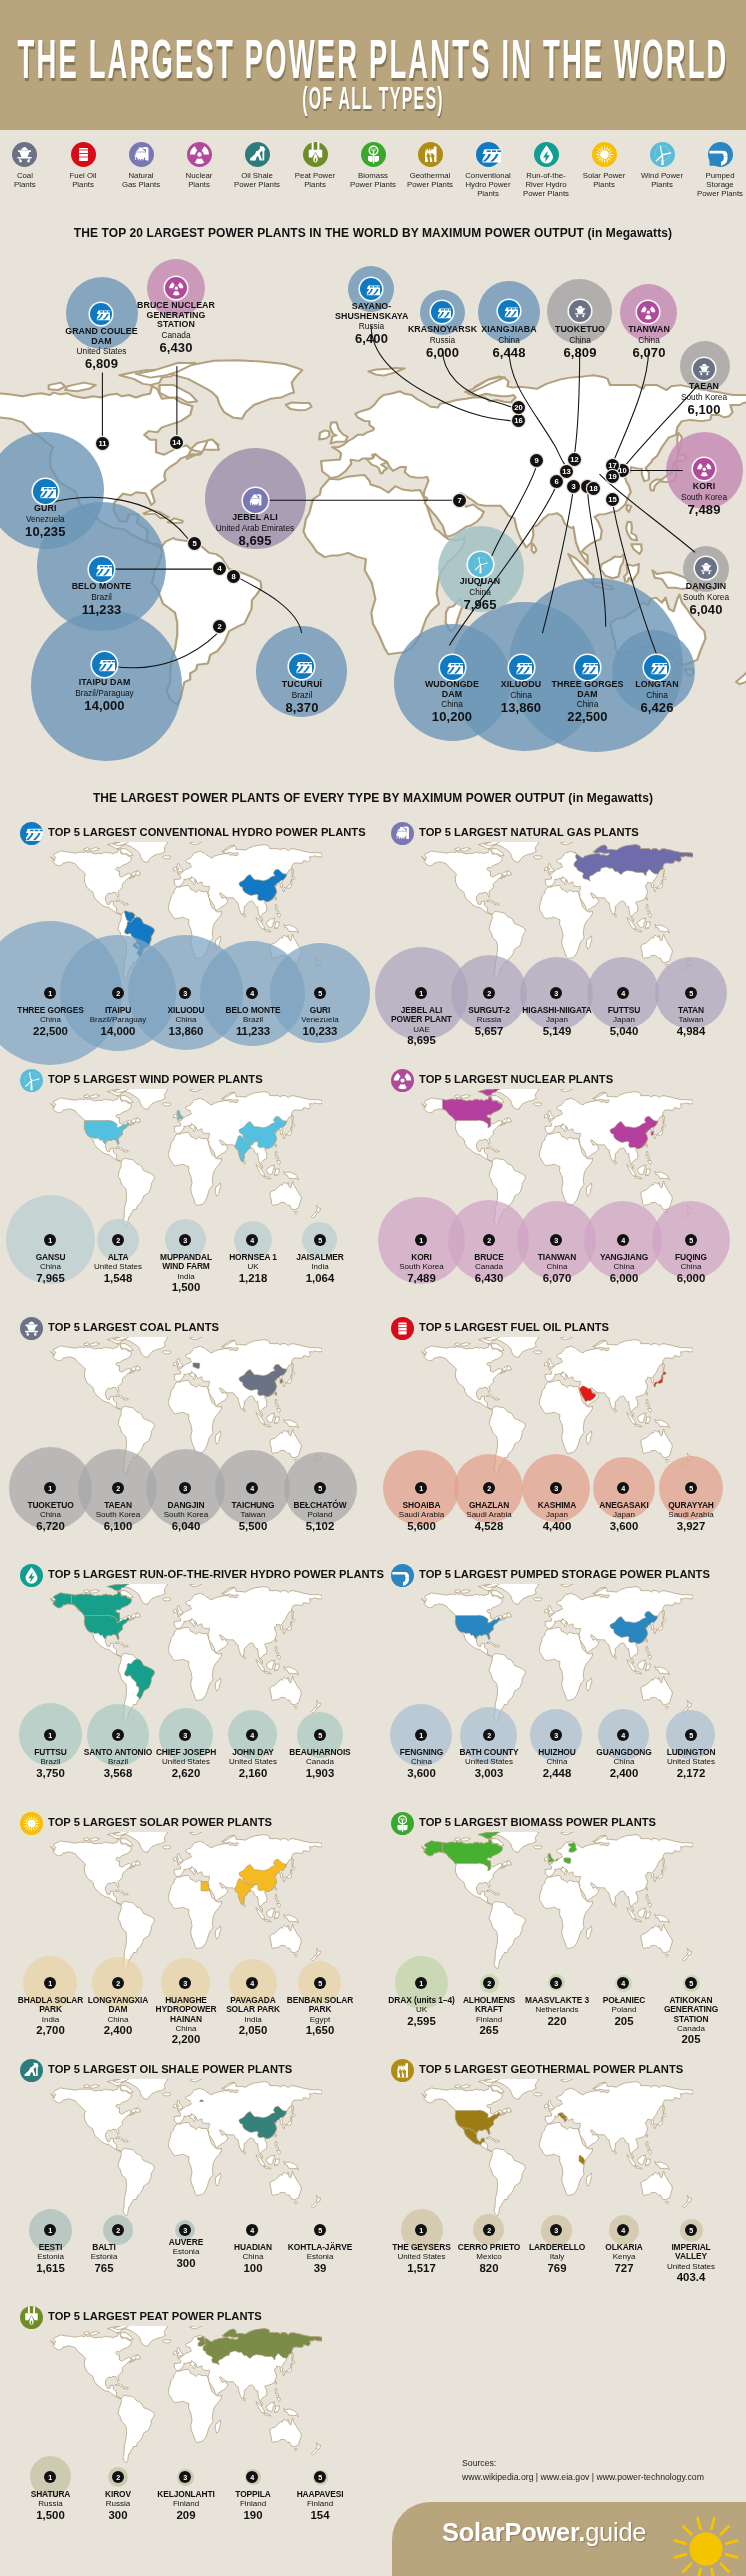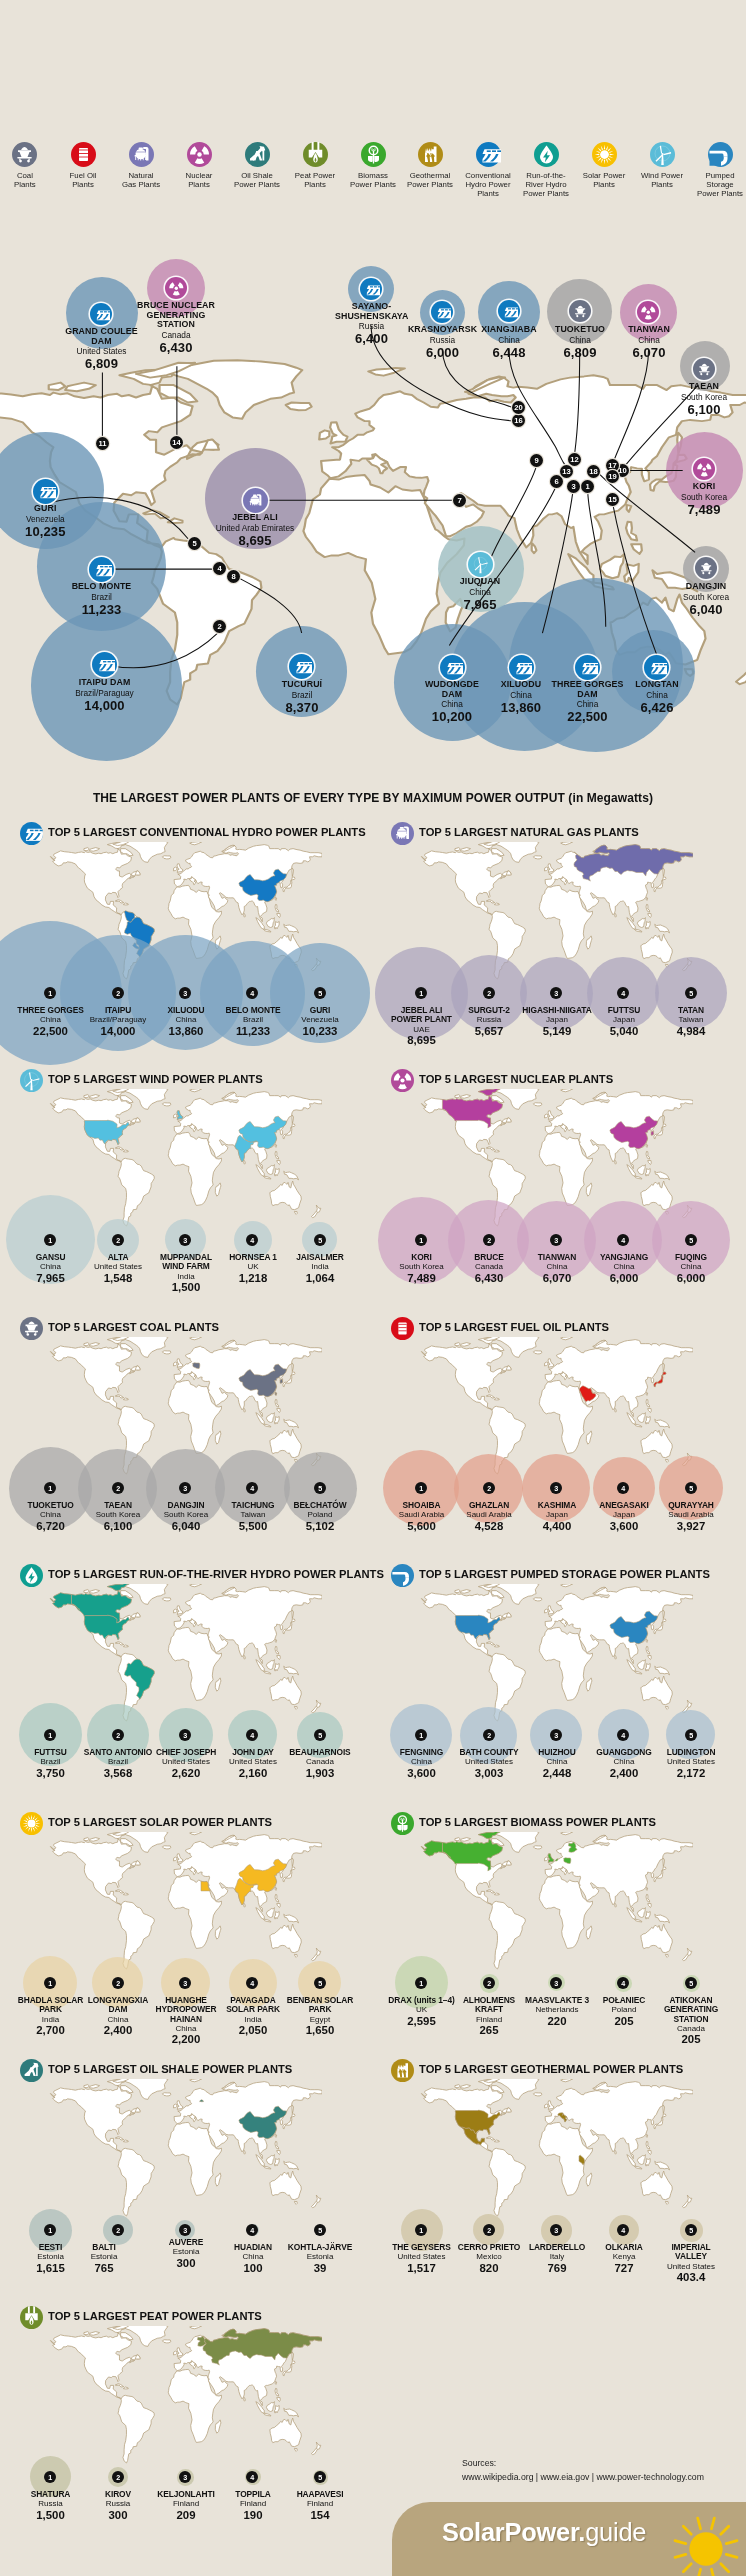--- a/index.html
+++ b/index.html
@@ -58,20 +58,24 @@
   .brandtxt{position:absolute;left:50px;top:16px;font-size:25.4px;font-weight:bold;color:#fff;
       letter-spacing:-0.2px;text-shadow:1.2px 1.2px 1.2px rgba(90,75,45,.4);white-space:nowrap;}
   .brandtxt .g{font-weight:normal;}
   .brandsun{position:absolute;left:277px;top:10px;width:74px;height:74px;}
   svg{display:block;}
 </style>
 </head>
 <body>
 <div class="page">
 
+<div class="hdr">
+<div class="hdr-title"><span>THE LARGEST POWER PLANTS IN THE WORLD</span></div>
+<div class="hdr-sub"><span>(OF ALL TYPES)</span></div>
+</div>
 <div class="legend">
 <div class="lg" style="left:-3.1px">
 <span class="ic" style="background:#6b7285">
           <svg viewBox="0 0 100 100" width="25" height="25">
             <g fill="#fff">
               <path d="M36 32 C40 24 46 20 50 20 C54 20 60 24 64 32 Z"></path>
               <path d="M24 33 H76 V40 H70 L62 60 H38 L30 40 H24 Z"></path>
               <rect x="22" y="60" width="56" height="6" rx="1"></rect>
               <rect x="29" y="66" width="5" height="6"></rect>
               <rect x="66" y="66" width="5" height="6"></rect>
@@ -275,20 +279,21 @@
             <g fill="#fff">
               <path d="M6 35 H60 C72 35 78 43 78 52 V58 H62 V53 C62 48 59 46 54 46 H6 Z"></path>
               <path d="M78 58 V66 C78 80 68 92 52 95 V79 C60 77 63 71 63 65 V58 Z"></path>
               <path d="M6 66 H52 V95 H6 Z" fill="#2a86c0"></path>
             </g>
           </svg>
         </span>
 <div class="lb">Pumped<br>Storage<br>Power Plants</div>
 </div>
 </div>
+<div class="s1-title">THE TOP 20 LARGEST POWER PLANTS IN THE WORLD BY MAXIMUM POWER OUTPUT (in Megawatts)</div>
 <div class="s2-title">THE LARGEST POWER PLANTS OF EVERY TYPE BY MAXIMUM POWER OUTPUT (in Megawatts)</div>
     <div class="bigmap" style="left:0;top:348px;width:746px;height:417px;overflow:hidden">
 <div style="position:absolute;left:-81px;top:11.4px">
         <svg width="849" height="348" viewBox="0 0 1000 460" preserveAspectRatio="none">
           <use href="#wmap"></use>
         </svg>
       </div>
 </div>
 <div style="position:absolute;left:0;top:0;width:746px;height:782px;overflow:hidden">
 <div class="bub" style="left:509px;top:578px;width:174px;height:174px;background:rgba(108,150,183,.80)"></div>
@@ -739,21 +744,21 @@
 <div class="rk" style="left:227px;top:570px">8</div>
 <div class="rk" style="left:530px;top:454px">9</div>
 <div class="rk" style="left:616px;top:464px">10</div>
 <div class="rk" style="left:96px;top:437px">11</div>
 <div class="rk" style="left:568px;top:453px">12</div>
 <div class="rk" style="left:560px;top:465px">13</div>
 <div class="rk" style="left:170px;top:436px">14</div>
 <div class="rk" style="left:606px;top:493px">15</div>
 <div class="rk" style="left:512px;top:414px">16</div>
 <div class="rk" style="left:606px;top:459px">17</div>
-<div class="rk" style="left:587px;top:465px">18</div>
+<div class="rk" style="left:587px;top:482px">18</div>
 <div class="rk" style="left:606px;top:470px">19</div>
 <div class="rk" style="left:512px;top:401px">20</div>
     <svg width="0" height="0" style="position:absolute" aria-hidden="true">
       <defs>
         <g id="wmap" fill="#fff" stroke="#b3a07c" stroke-width="2.6" stroke-linejoin="round">
           <path d="M33.3,60.1 40.3,64.1 43.1,69.0 50.0,67.4 52.8,63.1 47.2,59.1 44.4,55.9 45.8,52.6 52.8,49.3 63.9,44.4 69.4,41.7 83.3,44.4 97.2,45.7 108.3,47.0 122.2,49.3 133.3,46.7 144.4,45.3 154.2,47.6 158.3,44.4 166.7,46.7 175.0,45.3 183.3,49.3 194.4,51.6 205.6,49.3 213.9,50.9 222.2,47.6 233.3,46.0 238.9,49.3 247.2,47.6 255.6,50.9 263.9,47.6 272.2,46.0 275.0,34.5 263.9,32.9 252.8,26.3 236.1,21.4 250.0,18.1 266.7,14.8 291.7,13.8 308.3,6.6 325.0,4.9 313.9,13.1 302.8,16.4 297.2,23.0 286.1,24.6 283.3,31.2 272.2,34.5 280.6,39.4 286.1,52.6 300.0,50.9 308.3,57.5 322.2,62.4 319.4,73.9 308.3,82.1 286.1,90.4 280.6,96.9 270.8,95.3 265.3,100.2 272.2,106.8 279.2,106.8 279.2,123.2 288.9,126.5 302.8,118.3 315.3,114.0 320.8,119.9 333.3,123.2 336.1,118.3 347.2,119.9 352.8,113.4 344.4,106.8 327.8,111.1 322.2,116.6 316.7,128.1 308.3,131.4 304.2,136.4 295.8,142.6 290.3,147.9 288.9,154.4 290.3,160.3 280.6,167.6 273.6,174.1 277.8,188.9 273.6,193.2 270.8,185.6 266.7,177.4 255.6,176.1 250.0,180.1 240.3,178.1 230.0,189.9 229.2,200.4 236.1,214.6 244.4,215.2 247.2,205.4 258.3,205.4 256.9,216.9 269.4,226.7 268.1,239.9 277.8,246.4 286.1,249.7 281.9,244.8 269.4,243.1 261.1,238.2 250.0,231.6 241.7,225.1 229.2,223.4 216.7,216.9 206.9,208.6 195.8,200.4 188.9,190.6 184.7,175.8 175.0,169.2 165.3,162.6 159.7,152.8 155.0,142.9 154.2,134.7 155.6,123.2 158.3,116.6 150.0,110.1 141.7,101.9 133.3,96.9 122.2,83.8 108.3,78.9 94.4,77.2 88.9,80.5 79.2,80.5 75.0,87.1 66.7,89.4 61.1,90.4 50.0,83.8 44.4,78.9 41.7,75.6 50.0,72.3 41.7,69.0 37.5,64.1 33.3,60.1Z"></path>
           <path d="M297.2,19.7 305.6,13.1 319.4,8.2 347.2,2.3 375.0,1.6 402.8,3.3 430.6,6.6 444.4,11.5 451.4,14.8 444.4,23.0 438.9,31.2 441.7,44.4 436.1,46.0 426.4,50.9 413.9,52.6 394.4,60.8 384.7,70.6 380.6,78.9 369.4,77.2 359.7,70.6 354.2,60.8 351.4,50.9 345.8,44.4 338.9,39.4 330.6,34.5 316.7,26.3 305.6,23.0 297.2,19.7Z"></path>
           <path d="M284.7,249.7 290.3,241.5 300.0,236.6 301.4,238.2 311.1,239.9 323.6,241.5 329.2,243.8 333.3,248.1 341.7,256.3 350.0,257.9 356.9,262.9 361.1,271.1 365.3,277.6 376.4,280.9 386.1,285.2 393.1,288.5 402.2,294.1 403.3,302.3 397.2,312.1 392.2,318.7 391.7,330.2 387.5,340.1 383.3,349.9 376.4,353.2 365.3,359.8 359.7,374.6 351.4,386.1 343.1,391.0 340.3,402.5 327.8,404.1 326.4,410.7 319.4,415.6 319.4,423.9 312.5,427.1 309.7,440.3 308.3,448.5 304.2,456.7 295.8,450.1 291.7,438.6 295.8,427.1 295.8,414.0 297.2,397.6 301.4,384.4 304.2,364.7 304.2,348.3 301.4,335.1 287.5,323.6 280.6,303.9 274.2,295.7 276.4,287.5 277.8,279.3 281.9,271.1 284.7,262.9 286.1,254.6 284.7,249.7Z"></path>
           <path d="M452.8,227.4 454.2,221.8 455.6,211.9 459.7,203.7 463.9,185.6 472.2,179.1 473.6,170.9 483.3,158.4 494.4,159.4 502.8,156.1 513.9,154.4 525.0,153.4 530.6,161.0 531.9,165.9 543.1,169.9 552.8,176.4 561.1,168.2 569.4,172.5 580.6,174.1 590.3,173.2 594.4,182.4 600.0,200.4 604.2,215.2 608.3,225.1 611.1,226.7 619.4,234.9 623.6,238.2 633.3,239.9 642.5,237.2 641.7,246.4 633.3,257.9 622.2,269.4 613.9,282.6 611.1,297.4 609.7,310.5 612.5,323.6 602.8,333.5 597.2,343.4 591.7,361.4 586.1,372.9 579.2,382.8 570.8,387.7 552.8,390.3 548.6,382.8 541.7,364.7 534.7,349.9 532.8,335.1 537.5,317.1 533.3,295.7 525.0,279.3 526.4,264.5 515.3,261.2 505.6,256.3 494.4,259.6 486.1,259.6 477.8,261.9 468.1,254.6 462.5,244.8 455.6,234.9 452.8,227.4Z"></path>
           <path d="M473.6,134.7 475.0,148.8 481.9,154.4 484.7,157.7 494.4,155.1 502.2,148.5 509.2,138.7 508.3,133.1 518.1,134.7 522.2,131.4 527.8,131.4 534.7,131.4 533.9,126.5 537.5,125.8 543.1,131.4 551.4,136.4 554.2,142.9 558.3,147.9 563.9,144.6 566.7,142.9 573.6,142.9 572.2,149.5 577.8,155.1 584.7,156.7 591.7,157.1 598.6,156.1 600.0,161.0 597.2,169.2 595.3,174.1 594.4,180.7 598.6,184.0 595.8,190.6 605.6,203.7 608.3,207.0 616.7,220.1 620.8,234.3 625.0,234.3 633.3,230.0 644.4,221.8 650.0,220.1 656.9,215.2 662.5,208.6 665.3,202.1 658.3,197.1 652.8,192.2 644.4,195.5 641.7,190.6 638.9,185.6 634.7,179.1 638.9,177.4 652.8,187.3 658.3,192.2 666.7,193.9 673.6,193.9 684.7,193.9 688.9,198.8 694.4,207.0 701.4,210.3 702.2,215.2 704.2,225.1 708.3,236.6 715.3,249.1 720.8,243.1 723.6,233.3 723.1,221.8 727.8,220.1 734.7,211.9 741.7,205.4 745.8,205.4 751.4,203.7 755.6,207.0 756.9,208.0 761.1,218.5 768.1,223.4 770.8,221.8 773.6,241.5 777.8,254.6 787.5,271.1 787.5,259.6 780.6,254.6 784.7,249.7 790.3,244.8 795.8,241.5 802.8,238.2 804.2,226.7 800.0,215.2 795.8,208.6 801.4,205.4 806.9,205.4 813.9,203.1 823.6,200.4 831.9,192.2 834.7,184.0 838.3,175.8 836.1,167.6 833.3,162.6 830.6,152.8 837.5,149.5 838.9,142.9 845.8,144.6 851.4,145.2 851.4,152.8 854.2,161.7 859.7,159.4 859.7,149.5 855.6,144.6 862.5,136.4 863.9,133.1 869.4,128.1 875.0,116.6 883.3,103.5 891.7,100.2 893.1,90.4 898.6,82.1 908.3,80.5 922.2,82.1 931.9,80.5 933.3,73.9 941.7,73.9 948.6,77.2 954.2,75.6 958.3,70.6 955.6,60.8 966.7,60.8 972.2,57.5 986.1,60.8 1000.0,60.8 1000.0,49.9 986.1,47.6 972.2,47.6 958.3,47.6 944.4,44.4 933.3,42.7 922.2,39.4 911.1,37.8 897.2,34.5 886.1,36.1 880.6,41.1 869.4,34.5 855.6,34.5 852.8,39.4 844.4,34.5 830.6,34.5 813.9,34.5 811.1,26.3 805.6,23.7 794.4,21.4 783.3,23.0 766.7,24.6 755.6,26.9 738.9,32.9 727.8,39.4 716.7,37.8 705.6,36.8 700.0,37.8 693.1,36.1 694.4,29.6 688.9,24.6 683.3,23.0 672.2,26.3 661.1,32.9 655.6,36.1 650.0,42.7 647.2,46.0 658.3,49.3 668.1,46.0 675.0,47.6 686.1,49.3 693.1,49.3 700.0,47.6 702.8,50.9 697.2,57.5 688.9,56.5 680.6,54.2 672.2,55.9 666.7,50.9 652.8,50.9 644.4,52.6 633.3,54.2 622.2,57.5 613.9,59.1 611.1,64.1 602.8,63.1 594.4,57.5 586.1,52.6 580.6,47.6 572.2,46.0 566.7,42.7 555.6,46.0 547.2,47.6 541.7,52.6 536.1,60.8 530.6,65.7 520.8,69.0 513.9,72.3 516.7,77.2 525.0,82.1 530.6,82.1 530.6,87.1 536.1,92.0 534.7,94.3 527.8,96.9 523.6,100.2 516.7,100.2 511.1,105.1 505.6,108.4 500.0,113.4 494.4,116.6 486.7,116.6 494.4,121.6 497.2,124.9 495.8,133.1 491.7,133.1 473.6,134.7Z"></path>

